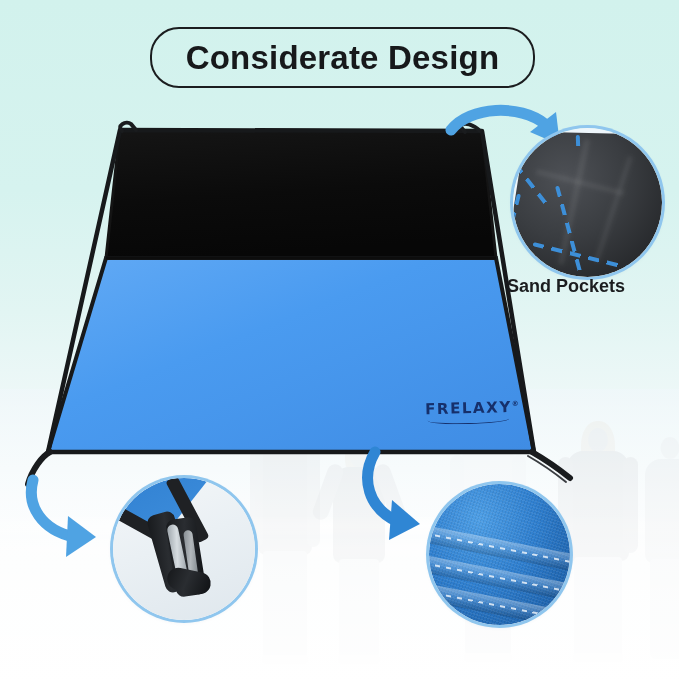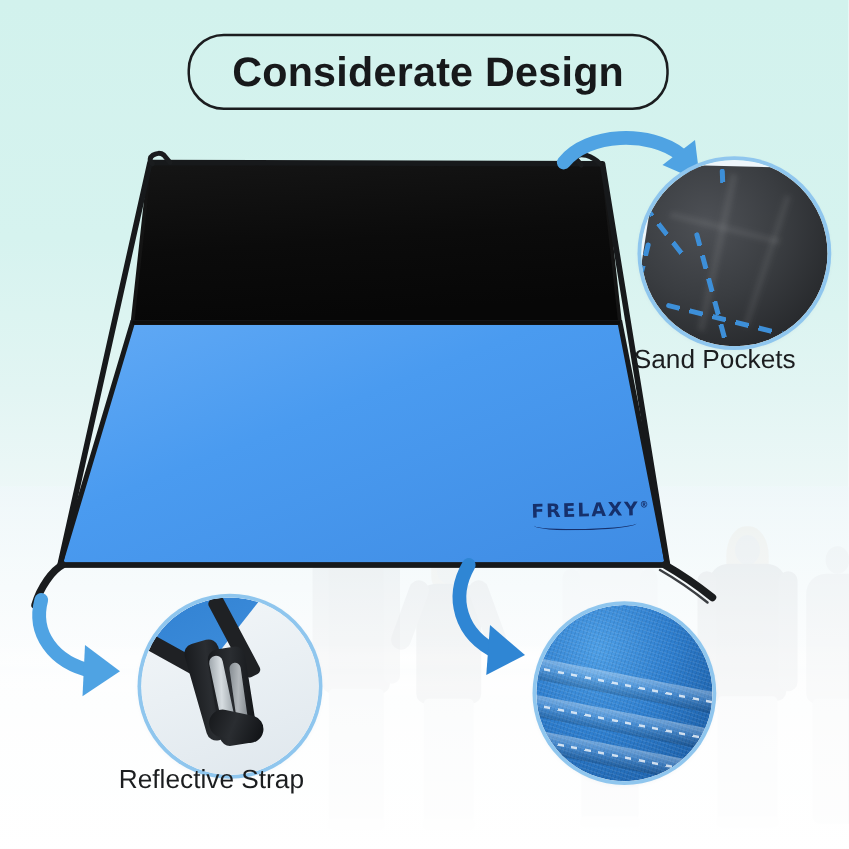--- a/index.html
+++ b/index.html
@@ -224,22 +224,22 @@
   .seam-tape .thread {
     position: absolute;
     left: 0; right: 0; top: 7px;
     height: 2px;
     background: repeating-linear-gradient(90deg, rgba(255,255,255,0.75) 0 5px, rgba(255,255,255,0) 5px 11px);
   }
 
   
   .label {
     position: absolute;
-    font-size: 21px;
-    font-weight: normal;
+    font-size: 18px;
+    font-weight: bold;
     color: #1b1d1f;
     white-space: nowrap;
   }
 
   
   .logo {
     position: absolute;
     left: 425px;
     top: 399px;
     color: #16306b;
@@ -390,21 +390,20 @@
       <div class="strap-blue" style="left:-12px; top:-12px; width:118px; height:72px; clip-path: polygon(0% 0%, 100% 0%, 52% 100%, 0% 56%);"></div>
       <div class="strap-hem" style="left:-6px; top:22px; width:96px; height:13px; transform:rotate(29deg); transform-origin:left center;"></div>
       <div class="strap-hem" style="left:58px; top:-6px; width:70px; height:13px; transform:rotate(62deg); transform-origin:left center;"></div>
       <div class="strap-band" style="left:43px; top:34px; width:28px; height:80px; transform:rotate(-16deg);"></div>
       <div class="strap-band" style="left:58px; top:40px; width:30px; height:78px; transform:rotate(-9deg);"></div>
       <div class="strap-refl" style="left:60px; top:46px; width:11px; height:66px; transform:rotate(-12deg);"></div>
       <div class="strap-refl" style="left:74px; top:52px; width:9px; height:58px; transform:rotate(-8deg); opacity:.8;"></div>
       <div class="strap-band" style="left:54px; top:92px; width:44px; height:22px; border-radius:12px; transform:rotate(12deg);"></div>
     </div>
   </div>
-  <div class="label" style="left:95px; top:612px;">Reflective Strap</div>
 
   <div class="circle" style="left:429px; top:484px; width:141px; height:141px;">
     <div class="circle-inner">
       <div class="seam-bg"></div>
       <div class="seam-noise"></div>
       <div class="seam-tape" style="top:56px; transform:rotate(11deg);">
         <div class="thread"></div>
       </div>
       <div class="seam-tape" style="top:86px; transform:rotate(11deg);">
         <div class="thread"></div>

